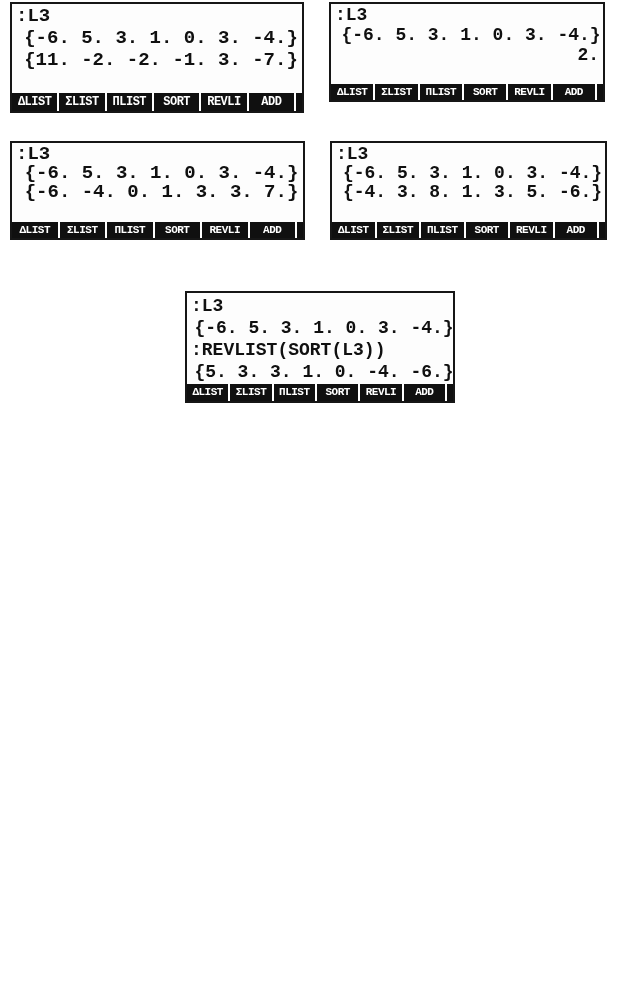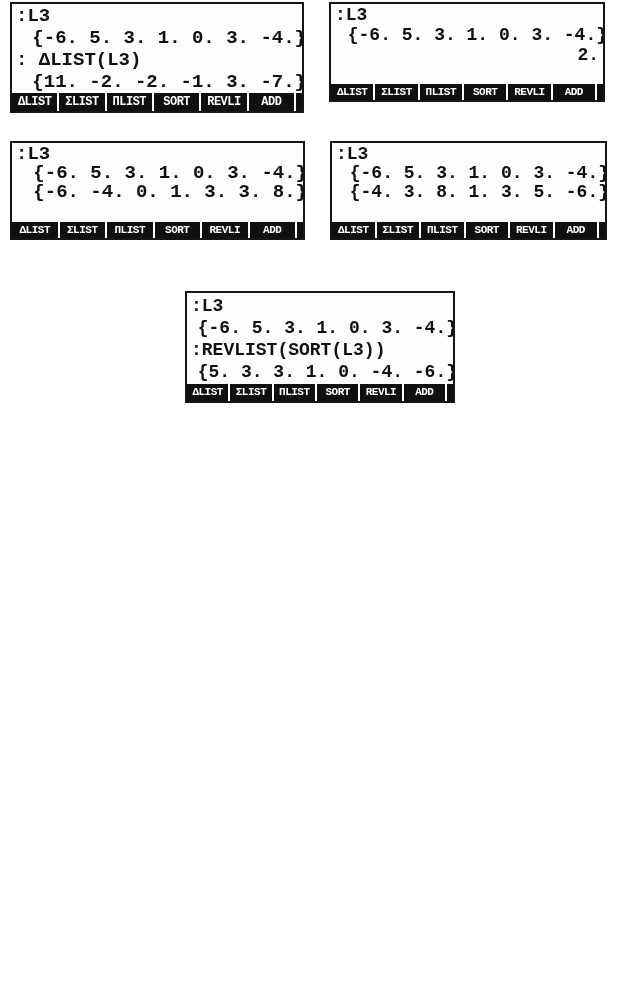--- a/index.html
+++ b/index.html
@@ -10,21 +10,21 @@
   .screen{
     position:absolute;background:#fdfdfd;border:2px solid #161616;
     overflow:hidden;display:flex;flex-direction:column;box-sizing:border-box;
   }
   .stack{
     flex:1;display:flex;flex-direction:column;justify-content:flex-start;
     padding:1px 2px 0 4px;color:#101010;font-weight:bold;
   }
   .line{white-space:pre;letter-spacing:0px;}
   .line.r{text-align:right;margin-right:2px;}
-  .line.cut{margin-right:-6px;}
+  .line.cut{margin-right:-6px;text-align:center;}
   .menu{display:flex;gap:2px;background:#ffffff;align-items:stretch;}
   .key{
     flex:1;background:#101010;color:#ffffff;text-align:center;
     font-weight:bold;white-space:nowrap;overflow:hidden;letter-spacing:-0.5px;
   }
   .stub{width:6px;background:#101010;}
   
   .s1{left:10px;top:2px;width:294px;height:111px;}
   .s1 .line{font-size:19px;line-height:22px;}
   .s1 .menu{height:18px;} .s1 .key{font-size:12px;line-height:18px;}
@@ -53,21 +53,20 @@
 </style>
 </head>
 <body>
 
 <div class="page">
 
   <div class="screen s1">
     <div class="stack">
       <div class="line">:L3</div>
       <div class="line r cut">{-6. 5. 3. 1. 0. 3. -4.}</div>
-      <div class="line">: ΔLIST(L3)</div>
       <div class="line r cut">{11. -2. -2. -1. 3. -7.}</div>
     </div>
     <div class="menu">
       <div class="key">ΔLIST</div>
       <div class="key">ΣLIST</div>
       <div class="key">ΠLIST</div>
       <div class="key">SORT</div>
       <div class="key">REVLI</div>
       <div class="key">ADD</div>
       <div class="stub"></div>
@@ -88,21 +87,21 @@
       <div class="key">REVLI</div>
       <div class="key">ADD</div>
       <div class="stub"></div>
     </div>
   </div>
 
   <div class="screen s3">
     <div class="stack">
       <div class="line">:L3</div>
       <div class="line r cut">{-6. 5. 3. 1. 0. 3. -4.}</div>
-      <div class="line r cut">{-6. -4. 0. 1. 3. 3. 8.}</div>
+      <div class="line r cut">{-6. -4. 0. 1. 3. 3. 7.}</div>
     </div>
     <div class="menu">
       <div class="key">ΔLIST</div>
       <div class="key">ΣLIST</div>
       <div class="key">ΠLIST</div>
       <div class="key">SORT</div>
       <div class="key">REVLI</div>
       <div class="key">ADD</div>
       <div class="stub"></div>
     </div>

